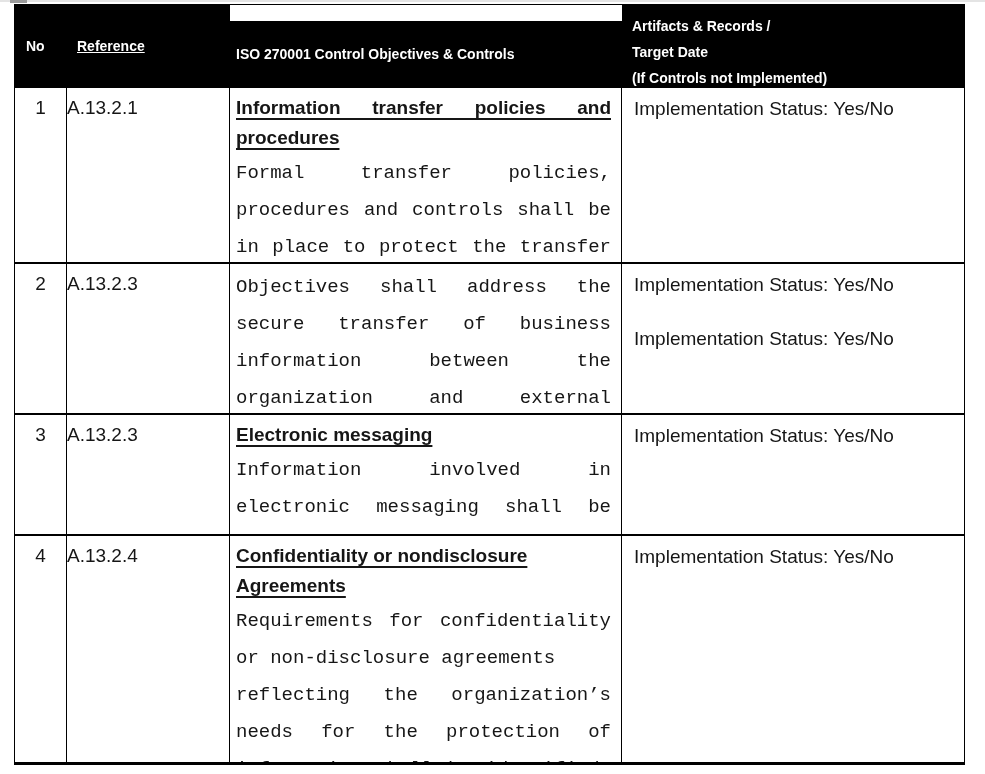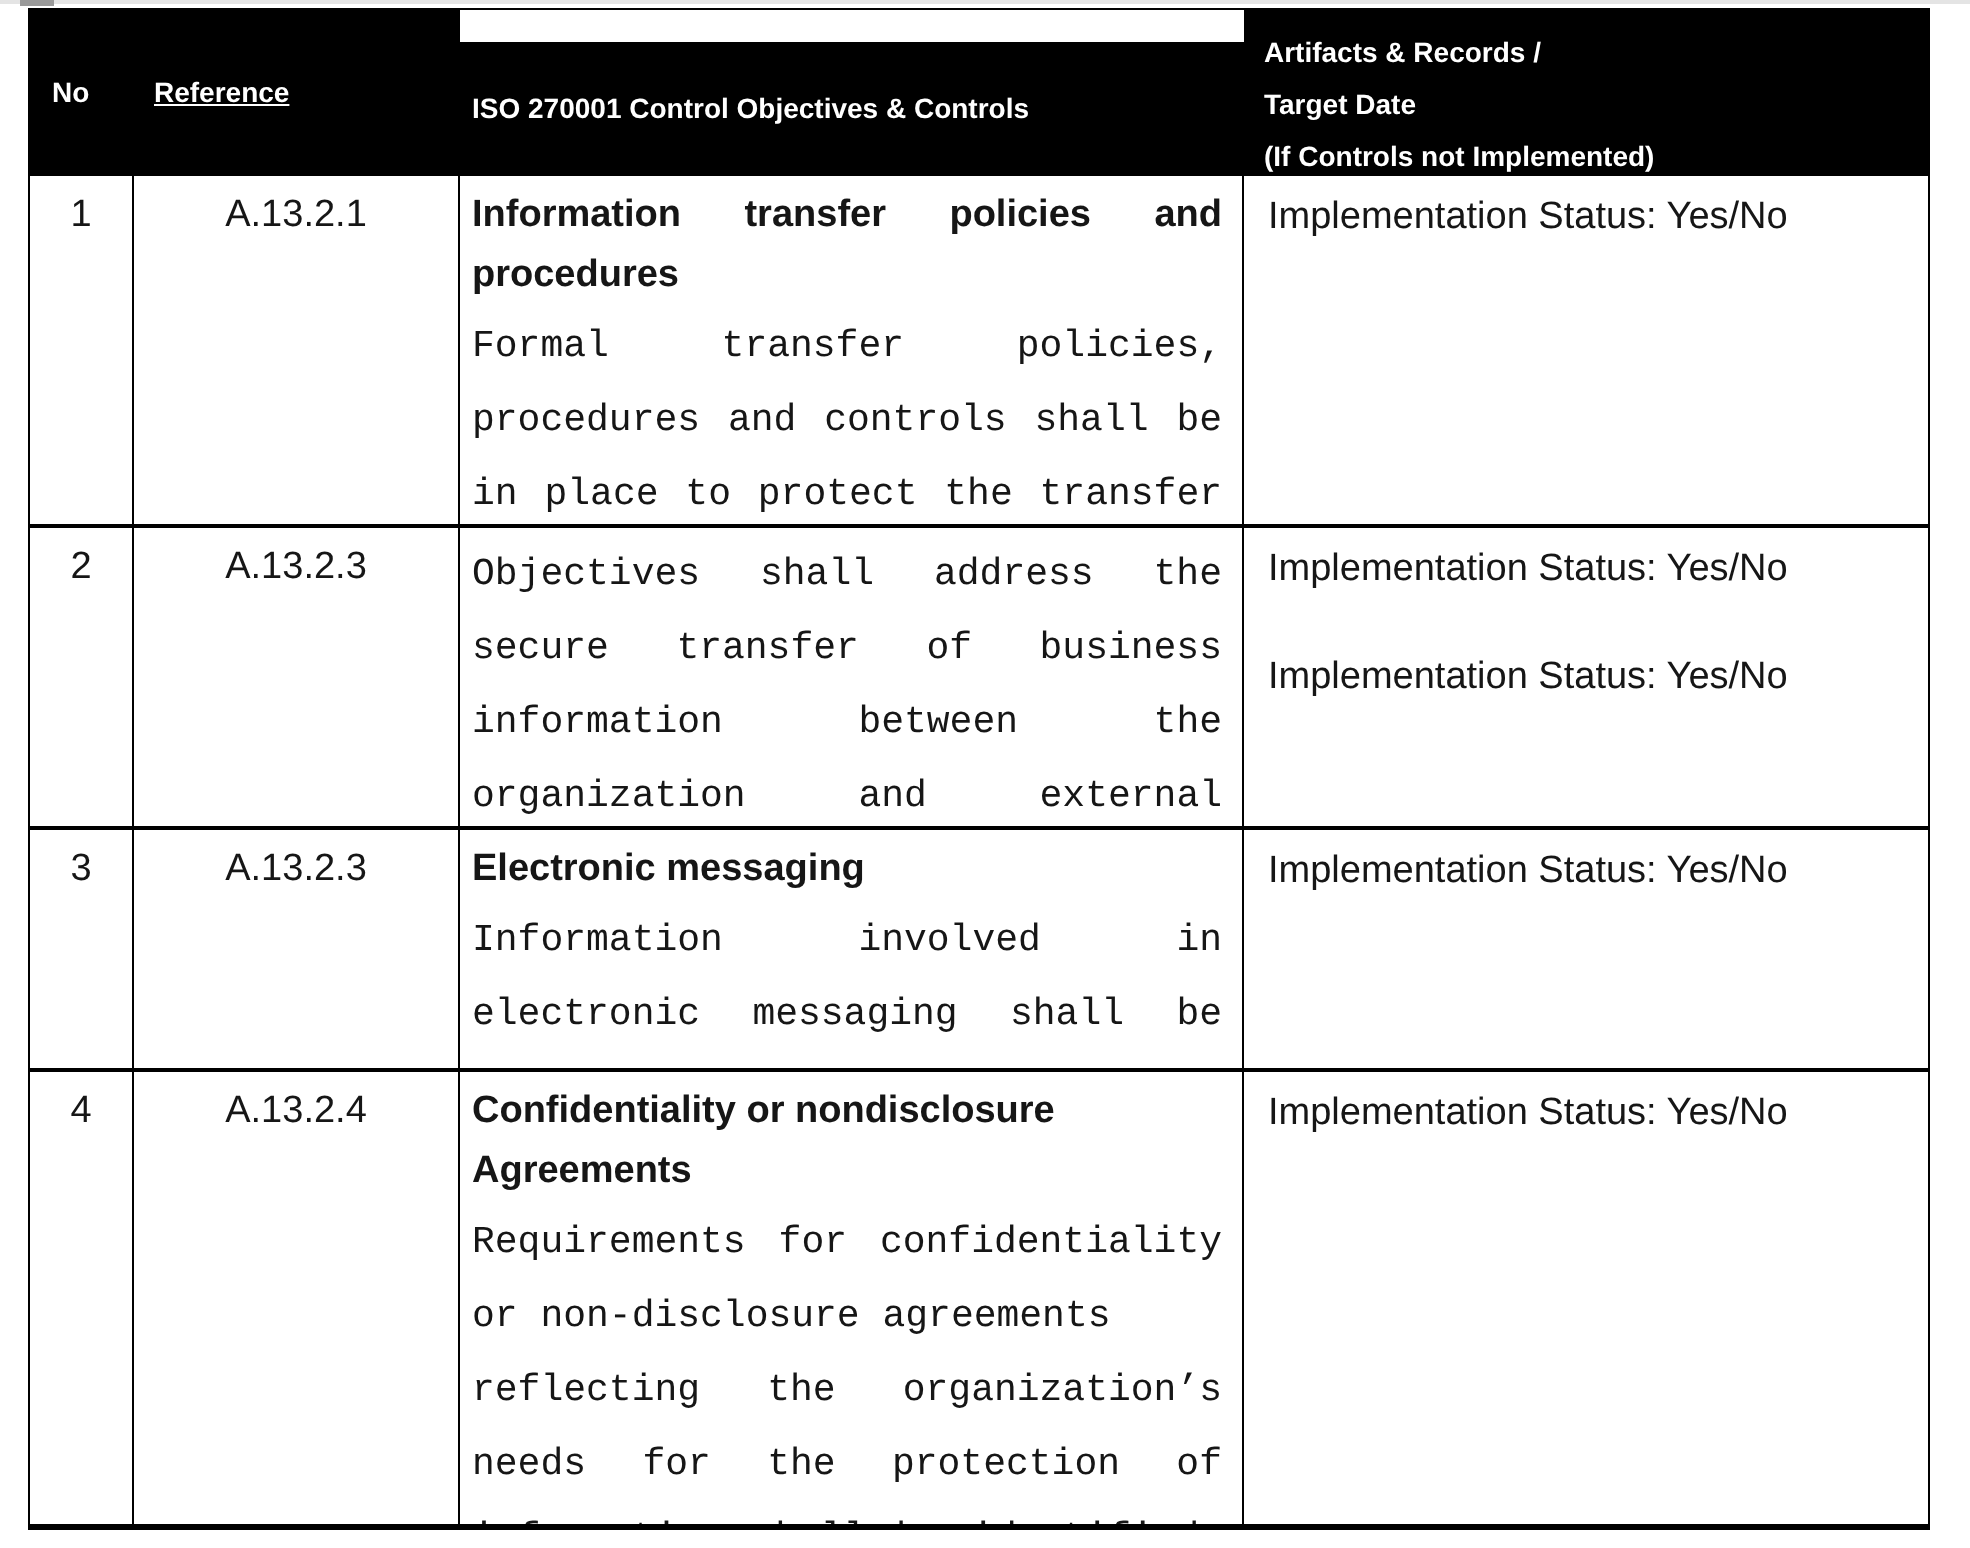--- a/index.html
+++ b/index.html
@@ -50,29 +50,30 @@
   }
   
   .cell {
     box-sizing: border-box;
     border-top: 2px solid #000;
     font-size: 19px;
     overflow: hidden;
   }
   .colsep { border-right: 1.5px solid #000; }
   .cell.c-no  { text-align: center; padding-top: 6px; line-height: 27px; }
-  .cell.c-ref { text-align: center; padding-top: 6px; line-height: 27px; }
+  .cell.c-ref { text-align: left; padding-top: 6px; line-height: 27px; }
   .cell.c-ctrl { padding: 5px 10px 4px 6px; }
   .cell.c-art  {
     padding: 7px 8px 0 12px;
     line-height: 27px;
     white-space: pre-line;
   }
   .ctrl-title {
     font-weight: bold;
+    text-decoration: underline;
     text-decoration-thickness: 2px;
     text-underline-offset: 4px;
     text-align: justify;
     white-space: pre-line;
     line-height: 30px;
     margin: 0 0 2px 0;
   }
   .ctrl-body {
     text-align: justify;
     white-space: pre-line;

